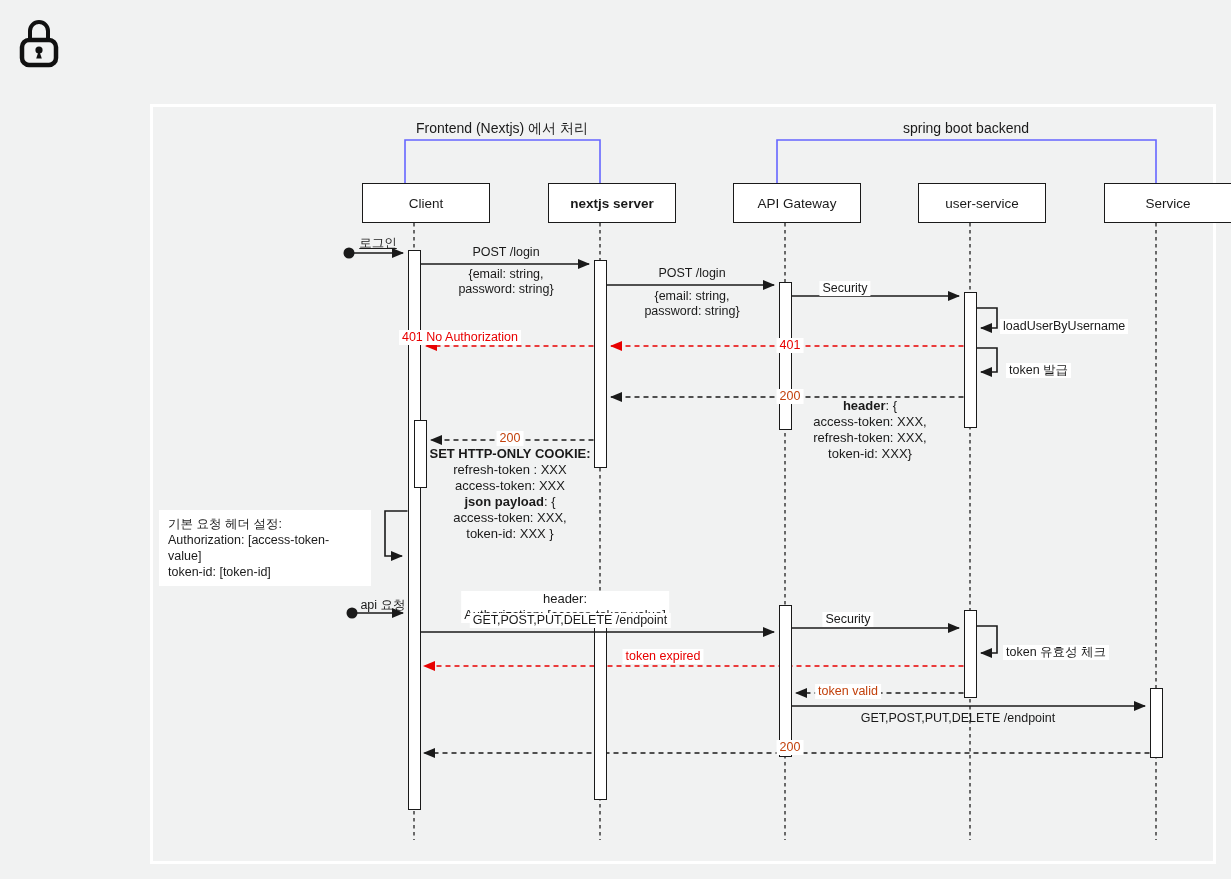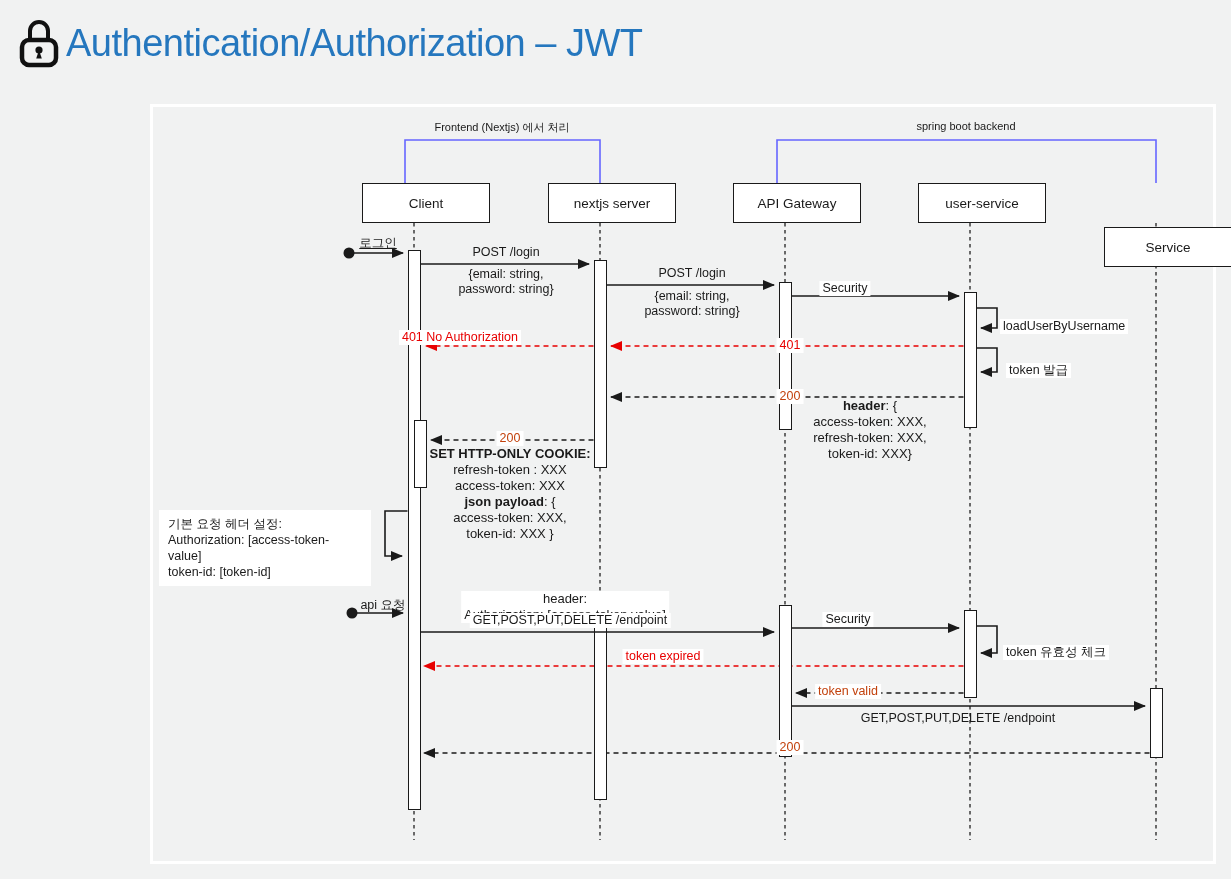--- a/index.html
+++ b/index.html
@@ -35,34 +35,33 @@
   .lbl.left { transform:none; text-align:left;margin-top:8px; }
   .lbl.bg { background:#ffffff; padding:0 3px; }
   .red { color:#e80000; }
   .blue { color:#c2410c; }
   .b { font-weight:bold; }
   .block { font-size:13px; line-height:16px; }
   .notebox {
     position:absolute; background:#ffffff; font-size:12.5px; line-height:16px;
     padding:6px 9px; white-space:pre-line; text-align:left;
   }
-  .grp-lbl { position:absolute; font-size:11px; transform:translateX(-50%); }
+  .grp-lbl { position:absolute; font-size:14px; transform:translateX(-50%); }
   .underline { text-decoration:underline; }
 </style>
 </head>
 <body>
 
 <div class="title-row">
   <svg width="42" height="50" viewBox="0 0 42 50">
     <path d="M12 23 V13 a9 9 0 0 1 18 0 V23" fill="none" stroke="#111" stroke-width="4"></path>
     <rect x="4" y="22" width="34" height="25" rx="7" fill="none" stroke="#111" stroke-width="4.5"></rect>
     <circle cx="21" cy="32" r="3.6" fill="#111"></circle>
     <path d="M21 32 L18.2 40.5 L23.8 40.5 Z" fill="#111"></path>
   </svg>
-  <div class="page-title">Authentication/Authorization – JWT</div>
 </div>
 
 <div class="panel"></div>
 
 <svg class="layer" width="1231" height="879">
   <defs>
     <marker id="mB" markerUnits="userSpaceOnUse" markerWidth="12" markerHeight="10" refX="11" refY="5" orient="auto">
       <path d="M0,0 L12,5 L0,10 Z" fill="#1a1a1a"></path>
     </marker>
     <marker id="mR" markerUnits="userSpaceOnUse" markerWidth="12" markerHeight="10" refX="11" refY="5" orient="auto">
@@ -88,30 +87,30 @@
 <div class="bar" style="left:593.5px; top:612px; height:188px;"></div>
 <div class="bar" style="left:778.5px; top:282px; height:148px;"></div>
 <div class="bar" style="left:778.5px; top:605px; height:152px;"></div>
 <div class="bar" style="left:963.5px; top:292px; height:136px;"></div>
 <div class="bar" style="left:963.5px; top:610px; height:88px;"></div>
 <div class="bar" style="left:1149.5px;top:688px; height:70px;"></div>
 
 <div class="actor" style="left:362px;">
     <span>Client</span>
   </div>
-<div class="actor" style="left:548px;">
+<div class="actor" style="left:548px;font-weight:bold;">
     <span>nextjs server</span>
   </div>
 <div class="actor" style="left:733px;">
     <span>API Gateway</span>
   </div>
 <div class="actor" style="left:918px;">
     <span>user-service</span>
   </div>
-<div class="actor" style="left:1104px;margin-top:44px;">
+<div class="actor" style="left:1104px;">
     <span>Service</span>
   </div>
 
 <svg class="layer" width="1231" height="879">
   <g fill="none" stroke="#6666ff" stroke-width="1.6">
     <path d="M405,183 V140 H600 V183"></path>
     <path d="M777,183 V140 H1156 V183"></path>
   </g>
 
   <g fill="#1a1a1a">

